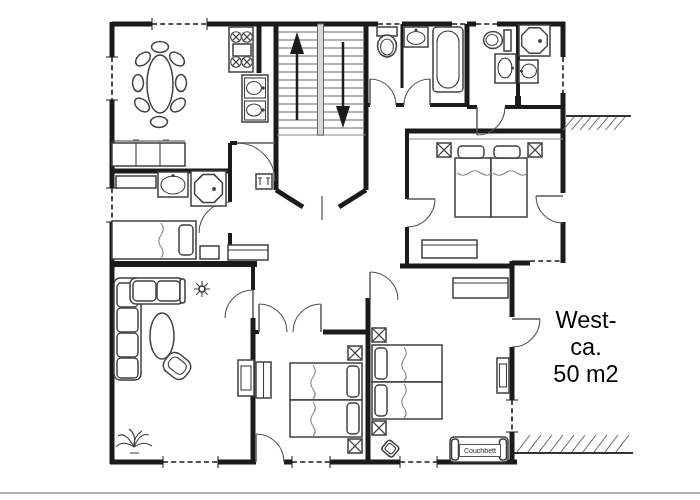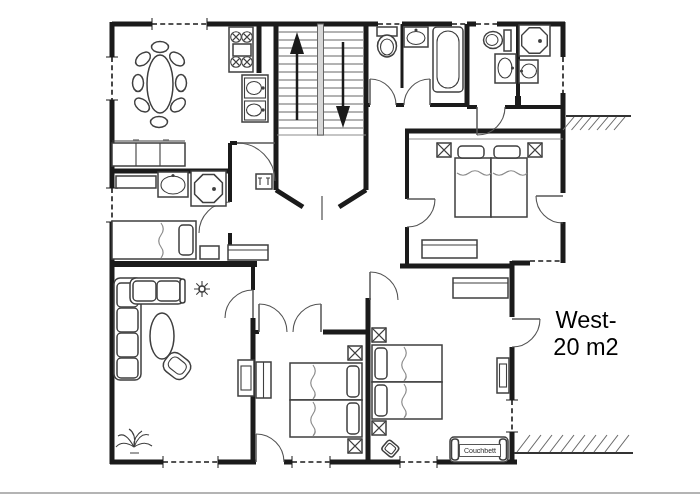--- a/index.html
+++ b/index.html
@@ -340,19 +340,20 @@
     <path class="hatl" d="M574,117 L563,130 M582.5,117 L571.5,130 M591,117 L580,130 M599.5,117 L588.5,130
                           M608,117 L597,130 M616.5,117 L605.5,130 M625,117 L614,130"></path>
     <line x1="514" y1="453" x2="633" y2="453" class="hats"></line>
     <path class="hatl" d="M517,452 L530,435 M528,452 L541,435 M539,452 L552,435 M550,452 L563,435 M561,452 L574,435
                           M572,452 L585,435 M583,452 L596,435 M594,452 L607,435 M605,452 L618,435 M616,452 L629,435"></path>
   </g>
 </svg>
 
 <div class="terrace-label">
   <div>West-</div>
-  <div>20 m2</div>
+  <div>ca.</div>
+  <div>50 m2</div>
 </div>
 
 <div class="couch-label">Couchbett</div>
 
 <div class="page-line"></div>
 </div>
 
 </body></html>

